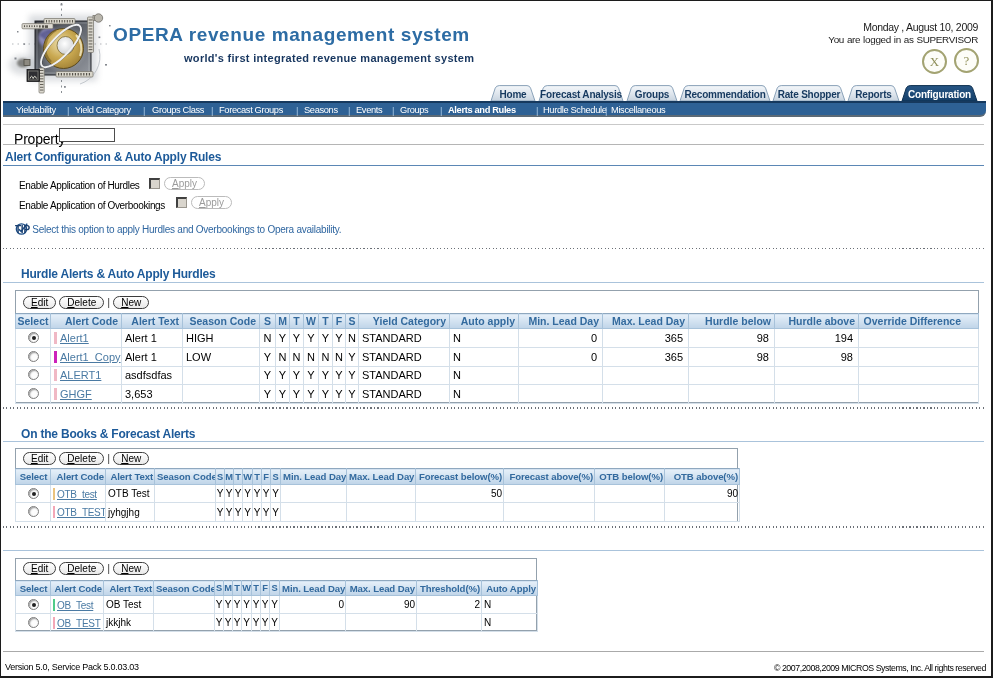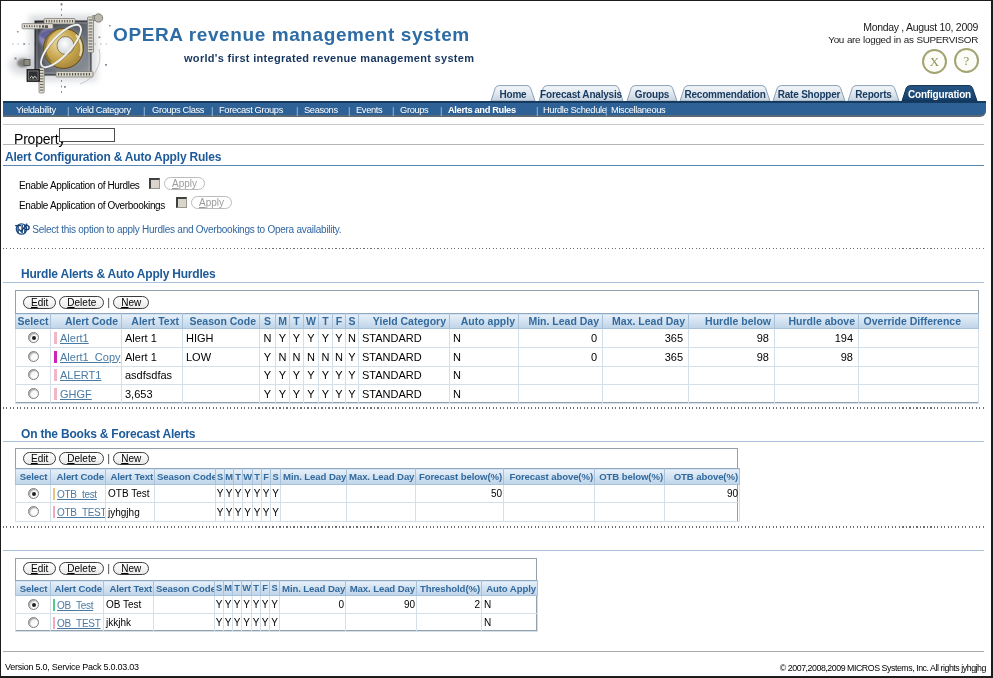--- a/index.html
+++ b/index.html
@@ -566,14 +566,14 @@
             <td></td>
             <td></td>
             <td>N</td>
           </tr>
     </tbody>
       </table>
   </div>
 
   <div class="abs" id="footline"></div>
   <div class="abs" id="version">Version 5.0, Service Pack 5.0.03.03</div>
-  <div class="abs" id="copyright">© 2007,2008,2009 MICROS Systems, Inc. All rights jyhgjhg</div>
+  <div class="abs" id="copyright">© 2007,2008,2009 MICROS Systems, Inc. All rights reserved</div>
 </div>
 
 </body></html>

